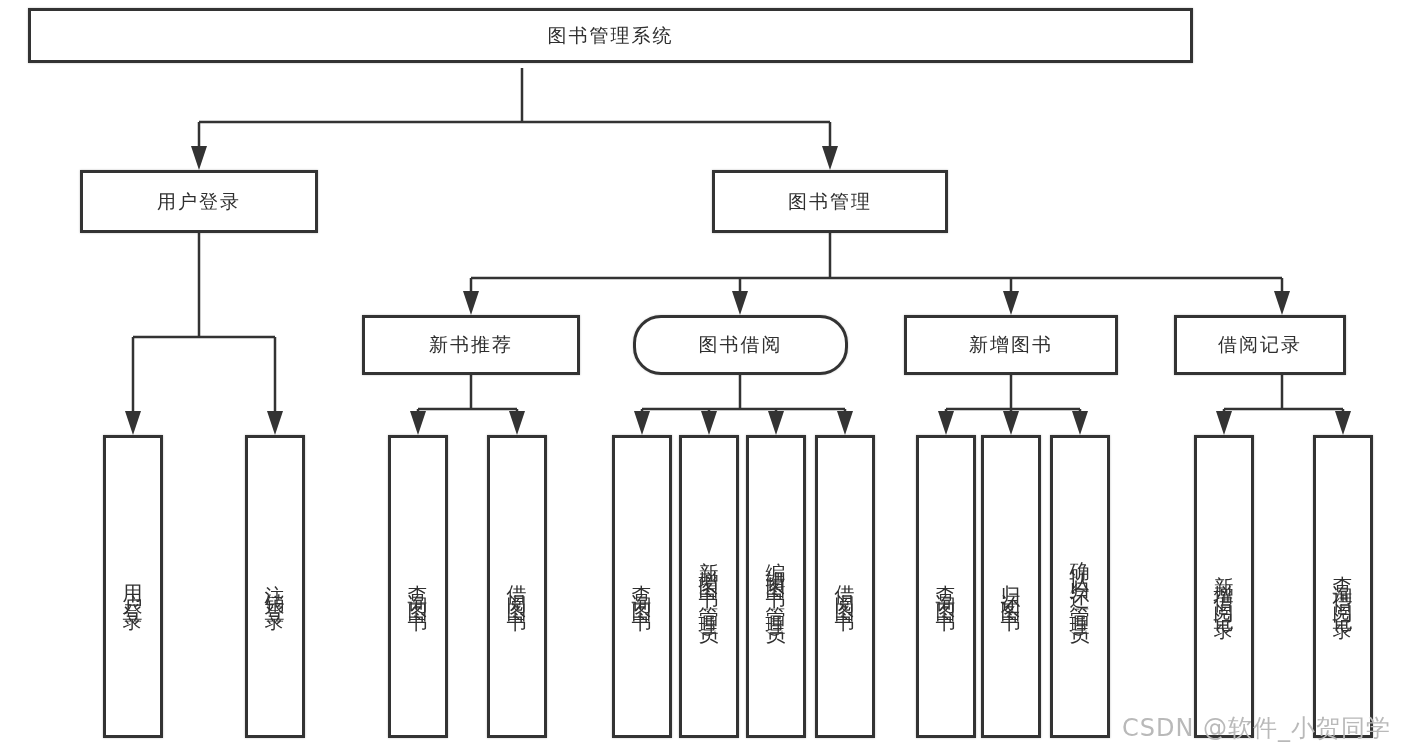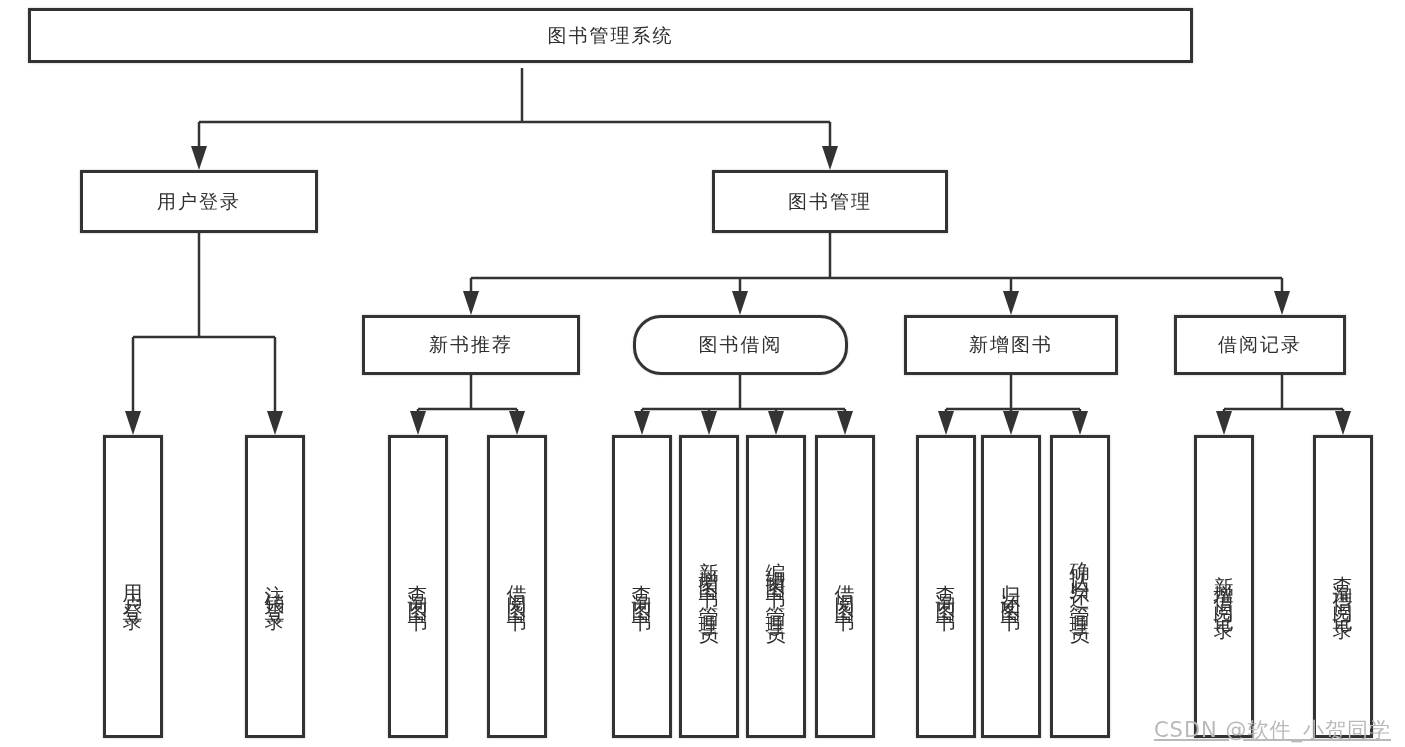--- a/index.html
+++ b/index.html
@@ -37,26 +37,25 @@
     top:435px;height:303px;width:60px;
     writing-mode:vertical-rl;
     text-orientation:mixed;
     letter-spacing:9px;
     font-size:20px;
     line-height:1;
   }
   .watermark{
     position:absolute;
     right:14px;bottom:3px;
-    font-size:21px;
+    font-size:24px;
     color:var(--watermark,#b9b9b9);
     letter-spacing:1px;
     z-index:5;
     pointer-events:none;
-    text-decoration:underline;
   }
 </style>
 </head>
 <body>
 
 <div class="canvas">
 
   <svg class="wires" viewBox="0 0 1405 747" xmlns="http://www.w3.org/2000/svg">
 
     <g>

